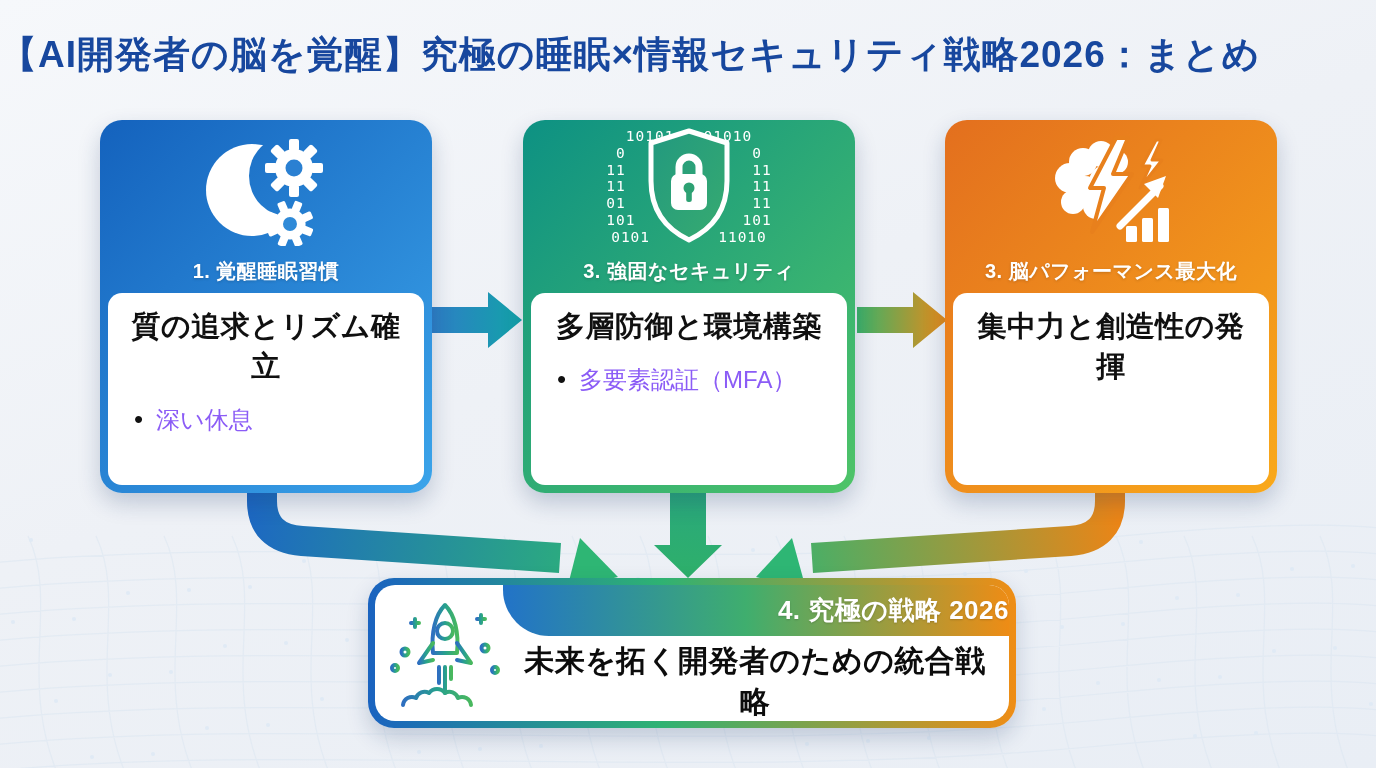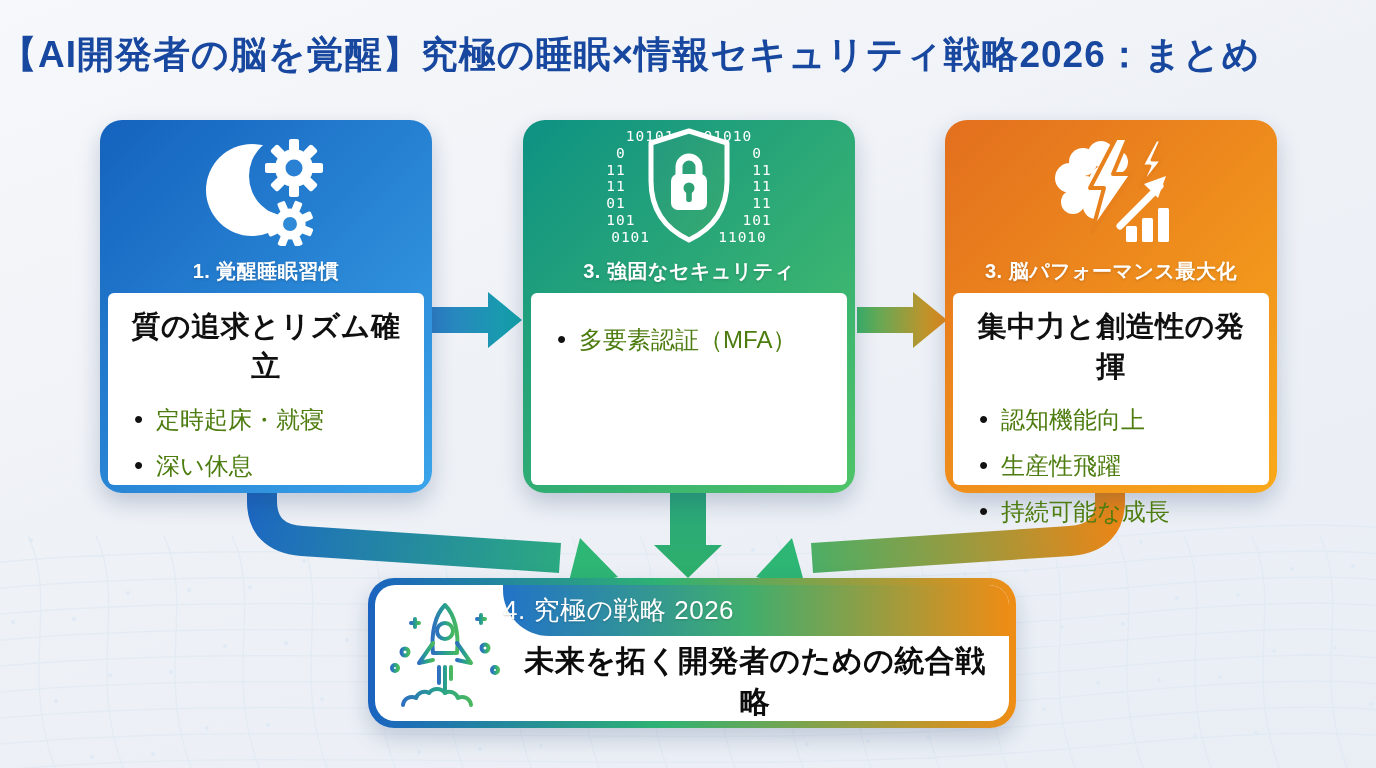--- a/index.html
+++ b/index.html
@@ -29,29 +29,29 @@
   .card3 { left:945px; }
   .card-head { position:absolute; left:0; top:0; right:0; height:173px; }
   .icon-abs { position:absolute; top:12px; left:50%; transform:translateX(-50%); }
   .card-label {
     position:absolute; bottom:8px; left:0; width:100%; text-align:center;
     color:#fff; font-size:20px; font-weight:700; letter-spacing:.5px;
     text-shadow:0 1px 3px rgba(0,0,0,.18);
   }
   .card-body {
     position:absolute; left:8px; right:8px; top:173px; bottom:8px;
-    background:#fff; border-radius:6px; padding:14px 14px 0;
+    background:#fff; border-radius:14px; padding:14px 14px 0;
   }
   .card-heading {
     font-size:29px; font-weight:800; color:#101010; text-align:center;
     letter-spacing:.5px; margin:0;
   }
   .card-body ul { list-style:none; margin:17px 0 0; padding:0 0 0 12px; }
   .card-body li {
-    font-size:24px; color:#4d7c0f; margin-bottom:15px; line-height:1.2;
+    font-size:24px; color:#8b5cf6; margin-bottom:15px; line-height:1.2;
   }
   .card-body li::before { content:"•"; font-size:26px; margin-right:13px; color:#111; }
 
   .binary {
     position:absolute; top:8px; left:0; width:100%; text-align:center;
     font-family:"DejaVu Sans Mono",monospace; font-size:14.5px; line-height:1.16;
     letter-spacing:1px; color:#fff; white-space:pre;
   }
   .shield-abs { position:absolute; top:6px; left:50%; transform:translateX(-50%); }
 
@@ -62,22 +62,22 @@
     box-shadow:0 10px 22px rgba(21,48,102,.20);
   }
   .summary-inner {
     position:relative; width:100%; height:100%;
     background:#fff; border-radius:20px; overflow:hidden;
   }
   .band {
     position:absolute; top:0; left:128px; right:0; height:51px;
     background:linear-gradient(90deg,#2273c8 0%,#3fae6e 48%,#ee8c15 100%);
     border-bottom-left-radius:46px;
-    display:flex; align-items:center; justify-content:flex-start;
-    color:#fff; font-size:26px; font-weight:400; letter-spacing:.5px;
+    display:flex; align-items:center; justify-content:flex-end;
+    color:#fff; font-size:26px; font-weight:700; letter-spacing:.5px;
     text-shadow:0 1px 2px rgba(0,0,0,.18);
   }
   .rocket-wrap { position:absolute; left:8px; top:8px; width:124px; height:124px; }
   .summary-texts { position:absolute; left:134px; right:8px; top:54px; text-align:center; }
   .summary-heading { font-size:30px; font-weight:800; color:#0c0c0c; margin:2px 0 8px; letter-spacing:.5px; }
 </style>
 </head>
 <body>
 
 <div class="stage">
@@ -235,21 +235,20 @@
             <circle r="19"></circle>
           </g>
           <circle r="8.5" fill="#2f8ad8"></circle>
         </g>
       </svg>
       <div class="card-label">1. 覚醒睡眠習慣</div>
     </div>
     <div class="card-body">
       <p class="card-heading">質の追求とリズム確立</p>
       <ul>
-        <li><span>定時起床・就寝</span></li>
         <li><span>深い休息</span></li>
       </ul>
     </div>
   </section>
 
   <section class="card card2" style="background: linear-gradient(135deg, rgb(13, 145, 131), rgb(79, 196, 104));">
     <div class="card-head">
       <div class="binary">10101   01010
 0             0
 11             11
@@ -266,20 +265,21 @@
         </defs>
         <path d="M48,5 L86,17 V55 C86,86 69,104 48,114 C27,104 10,86 10,55 V17 Z" fill="url(#shfill)" stroke="#fff" stroke-width="5" stroke-linejoin="round"></path>
         <path d="M38,50 V41 a10,10 0 0 1 20,0 V50" fill="none" stroke="#fff" stroke-width="7"></path>
         <rect x="30" y="48" width="36" height="36" rx="7" fill="#fff"></rect>
         <circle cx="48" cy="62" r="5.5" fill="#2da173"></circle>
         <rect x="45.2" y="63" width="5.6" height="13" rx="2.5" fill="#2da173"></rect>
       </svg>
       <div class="card-label">3. 強固なセキュリティ</div>
     </div>
     <div class="card-body">
+      <p class="card-heading">多層防御と環境構築</p>
       <ul>
         <li><span>多要素認証（MFA）</span></li>
       </ul>
     </div>
   </section>
 
   <section class="card card3" style="background: linear-gradient(135deg, rgb(227, 111, 30), rgb(249, 169, 27)); text-decoration: underline;">
     <div class="card-head">
       <svg class="icon-abs" width="134" height="114" viewBox="0 0 134 114">
         <g fill="#fff">
@@ -301,25 +301,20 @@
         </g>
         <g>
           <path d="M76,94 L116,54" stroke="#fff" stroke-width="7" stroke-linecap="round"></path>
           <polygon points="122,44 100,52 114,66" fill="#fff"></polygon>
         </g>
       </svg>
       <div class="card-label">3. 脳パフォーマンス最大化</div>
     </div>
     <div class="card-body">
       <p class="card-heading">集中力と創造性の発揮</p>
-      <ul>
-        <li><span>認知機能向上</span></li>
-        <li><span>生産性飛躍</span></li>
-        <li><span>持続可能な成長</span></li>
-      </ul>
     </div>
   </section>
 
   <section class="summary" style="background: linear-gradient(90deg, rgb(26, 99, 192), rgb(46, 178, 115) 45%, rgb(239, 141, 21));">
     <div class="summary-inner">
       <div class="band">
         <span>4. 究極の戦略 2026</span>
       </div>
       <div class="rocket-wrap">
         <svg width="124" height="124" viewBox="0 0 124 124">

